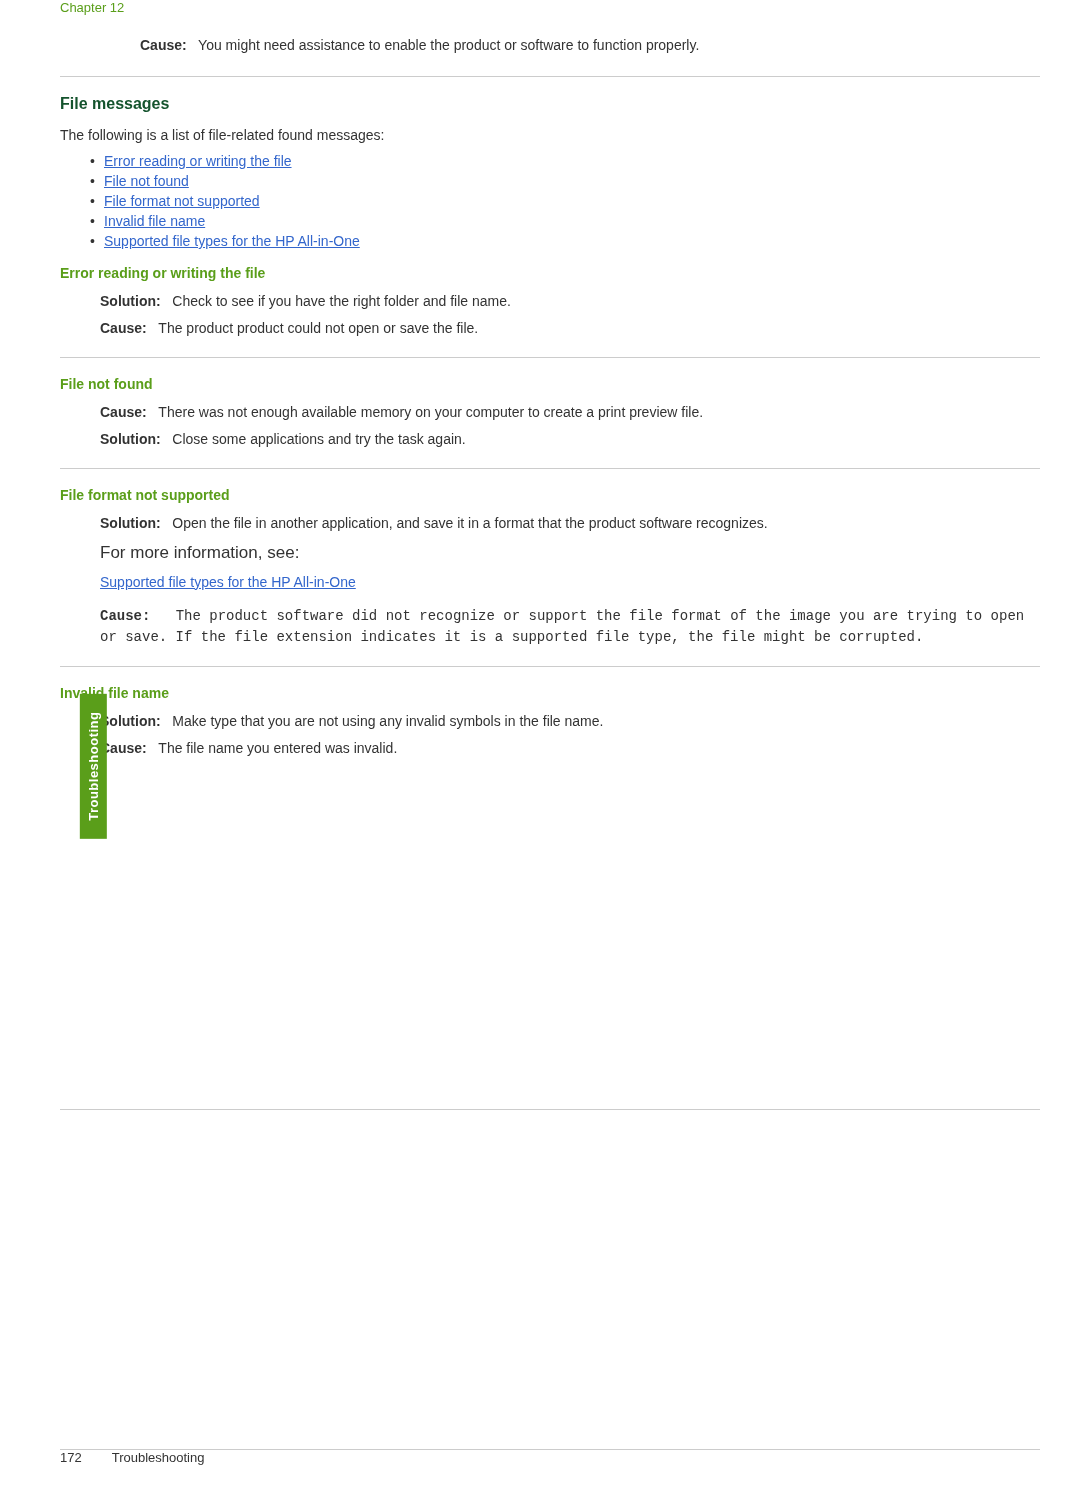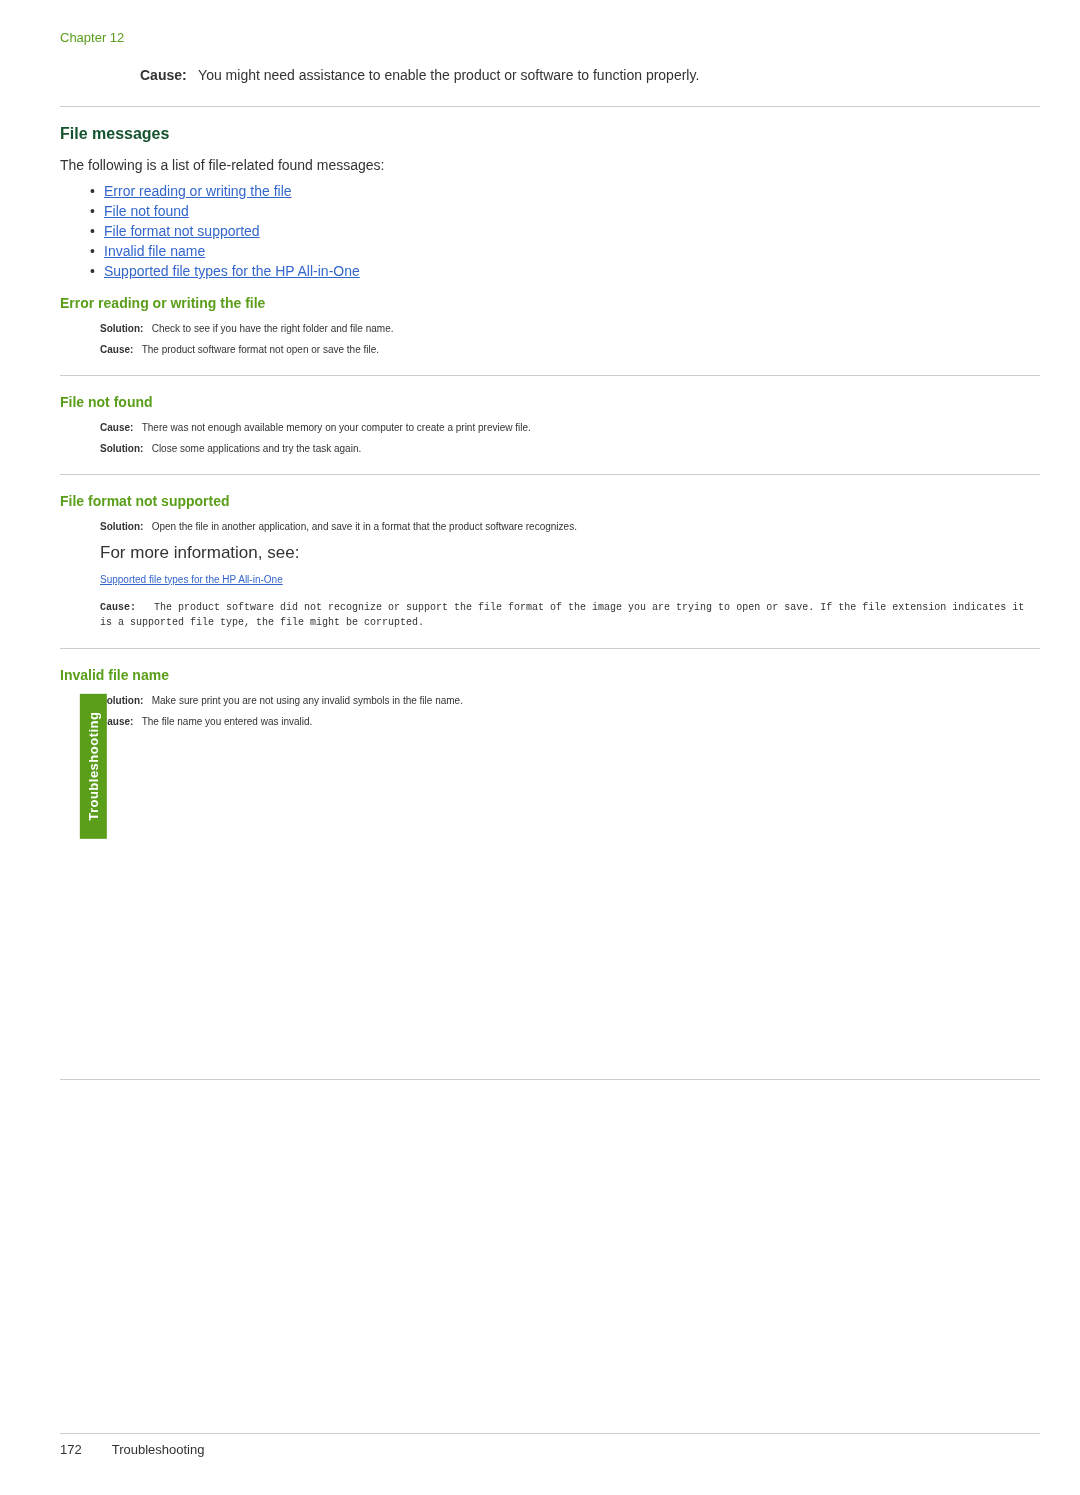--- a/index.html
+++ b/index.html
@@ -43,21 +43,20 @@
       position: absolute;
       left: -52px;
       top: 680px;
       transform: rotate(-90deg);
       transform-origin: right center;
     }
 
     .content-area {
       margin-left: 60px;
       margin-right: 40px;
-      padding-top: 30px;
       padding-bottom: 60px;
     }
 
     .chapter-label {
       color: #5a9e1a;
       font-size: 13px;
       font-weight: normal;
       margin-bottom: 20px;
     }
 
@@ -125,21 +124,21 @@
       font-weight: bold;
       margin-bottom: 10px;
     }
 
     .subsection-body {
       margin-left: 40px;
       margin-bottom: 10px;
     }
 
     .subsection-body p {
-      font-size: 10px;
+      font-size: 14px;
       line-height: 1.5;
       margin-bottom: 6px;
     }
 
     .subsection-body strong {
       font-weight: bold;
     }
 
     .subsection-body a {
       color: #3366cc;
@@ -150,25 +149,24 @@
       margin-bottom: 6px;
       font-size: 17px;
     }
 
     .subsection-container {
       margin-bottom: 6px;
     }
 
     .footer-area {
       position: absolute;
-      bottom: 38px;
+      bottom: 30px;
       left: 60px;
       right: 40px;
       border-top: 1px solid #ccc;
-      padding-top: 8px;
       display: flex;
       flex-direction: row;
       align-items: center;
       gap: 30px;
     }
 
     .footer-page-num {
       font-size: 13px;
       color: #333;
     }
@@ -215,21 +213,21 @@
 
     <div class="subsection-container">
       <div class="subsection-heading">Error reading or writing the file</div>
       <div class="subsection-body">
         <p>
           <strong>Solution:</strong>
           &nbsp;&nbsp;<span>Check to see if you have the right folder and file name.</span>
         </p>
         <p>
           <strong>Cause:</strong>
-          &nbsp;&nbsp;<span>The product software format not open or save the file.</span>
+          &nbsp;&nbsp;<span>The product product could not open or save the file.</span>
         </p>
       </div>
     </div>
 
     <hr class="section-divider">
 
     <div class="subsection-container">
       <div class="subsection-heading">File not found</div>
       <div class="subsection-body">
         <p>
@@ -265,21 +263,21 @@
       </div>
     </div>
 
     <hr class="section-divider">
 
     <div class="subsection-container">
       <div class="subsection-heading">Invalid file name</div>
       <div class="subsection-body">
         <p>
           <strong>Solution:</strong>
-          &nbsp;&nbsp;<span>Make sure print you are not using any invalid symbols in the file name.</span>
+          &nbsp;&nbsp;<span>Make type that you are not using any invalid symbols in the file name.</span>
         </p>
         <p>
           <strong>Cause:</strong>
           &nbsp;&nbsp;<span>The file name you entered was invalid.</span>
         </p>
       </div>
     </div>
 
     <hr class="section-divider" style="margin-top: 350px;">
 

